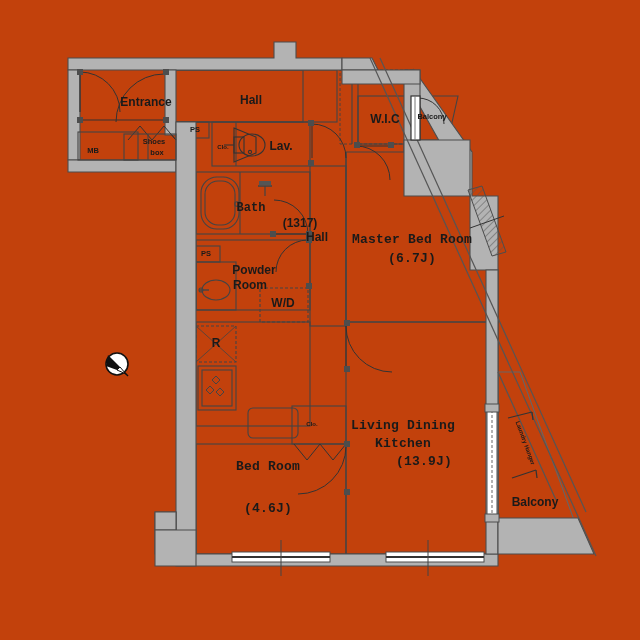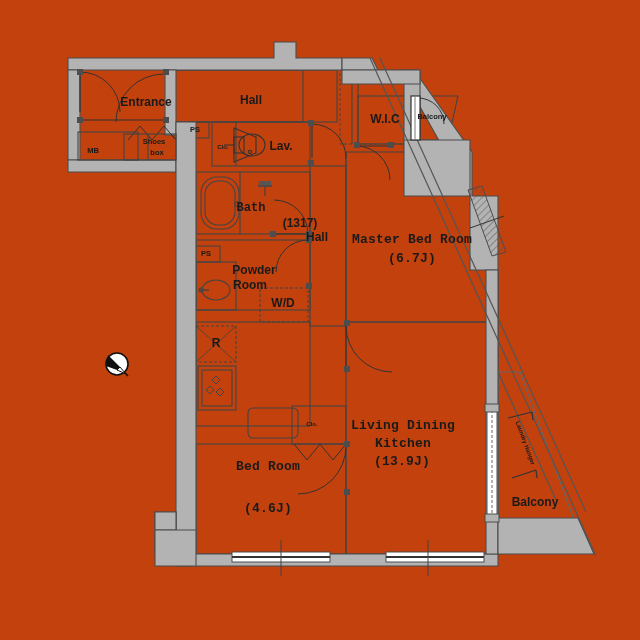--- a/index.html
+++ b/index.html
@@ -268,21 +268,21 @@
   <div class="lbl lbl-md ctr" style="left:283px;top:304px;">W/D</div>
 
   <div class="lbl lbl-md ctr" style="left:385px;top:120px;">W.I.C</div>
   <div class="lbl lbl-xs ctr" style="left:432px;top:117px;">Balcony</div>
 
   <div class="lbl lbl-lg ctr" style="left:412px;top:240px;">Master Bed Room</div>
   <div class="lbl lbl-lg ctr" style="left:412px;top:259px;">(6.7J)</div>
 
   <div class="lbl lbl-lg ctr" style="left:403px;top:426px;">Living Dining</div>
   <div class="lbl lbl-lg ctr" style="left:403px;top:444px;">Kitchen</div>
-  <div class="lbl lbl-lg ctr" style="left:402px;top:462px;">(13.9J)</div>
+  <div class="lbl lbl-lg ctr" style="left:424px;top:462px;">(13.9J)</div>
 
   <div class="lbl lbl-lg ctr" style="left:268px;top:467px;">Bed Room</div>
   <div class="lbl lbl-lg ctr" style="left:268px;top:509px;">(4.6J)</div>
 
   <div class="lbl lbl-md ctr" style="left:535px;top:503px;">Balcony</div>
 
   <div class="lbl lbl-xs ctr" style="left:93px;top:151px;">MB</div>
   <div class="lbl lbl-xs ctr" style="left:154px;top:142px;">Shoes</div>
   <div class="lbl lbl-xs ctr" style="left:154px;top:153px;padding-left:6px;">box</div>
   <div class="lbl lbl-xs ctr" style="left:195px;top:130px;">PS</div>

